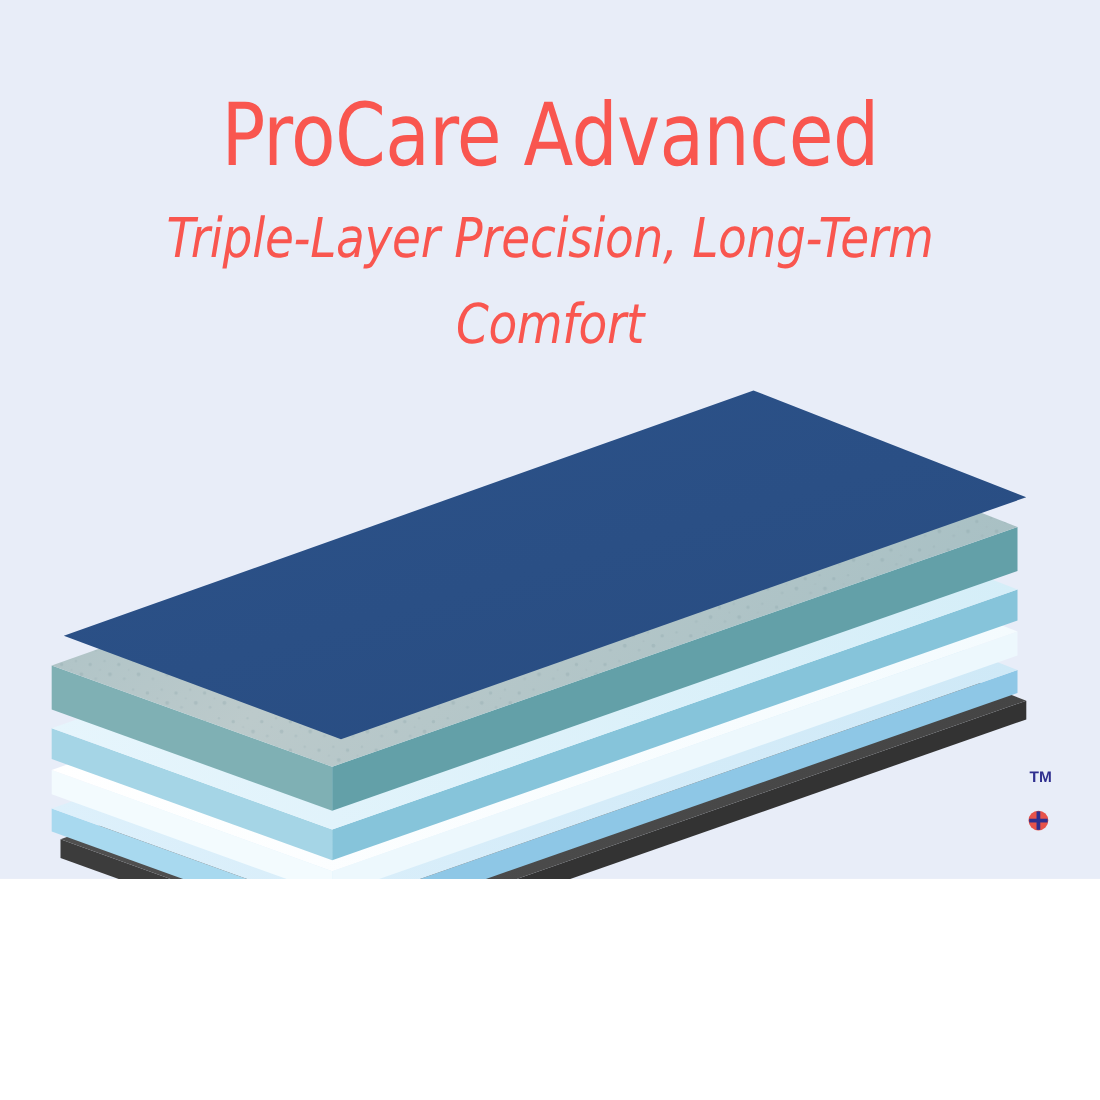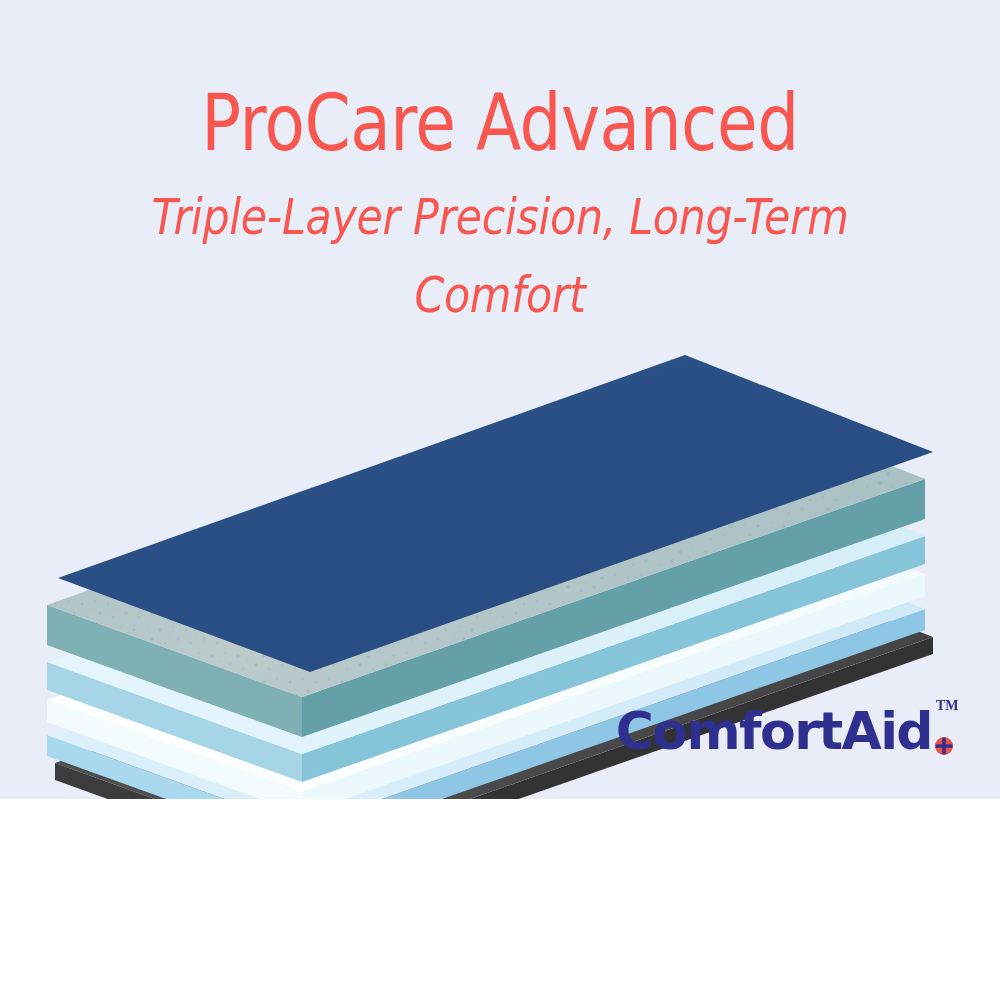--- a/index.html
+++ b/index.html
@@ -95,21 +95,21 @@
   }
   #logo-marks {
     position: relative;
     width: 30px;
     height: 56px;
   }
   #logo-tm {
     position: absolute;
     left: 4px;
     top: -2px;
-    font-family: Liberation Serif, serif;
+    font-family: Liberation Sans, sans-serif;
     font-weight: 700;
     font-size: 14px;
     line-height: 14px;
     color: #2f2f8f;
   }
   #logo-dot {
     position: absolute;
     left: 2px;
     bottom: 1px;
     width: 20px;
@@ -212,21 +212,20 @@
       <polygon points="58,578 685,355 933,452 310,672" fill="url(#navyTop)"></polygon>
     </g>
   </svg>
 
   <div id="header">
     <h1 id="title">ProCare Advanced</h1>
     <p id="subtitle">Triple-Layer Precision, Long-Term Comfort</p>
   </div>
 
   <div id="logo">
-    <span id="logo-wordmark">ComfortAid</span>
     <span id="logo-marks">
       <span id="logo-tm">TM</span>
       <svg id="logo-dot" viewBox="0 0 20 20" width="20" height="20" xmlns="http://www.w3.org/2000/svg" aria-hidden="true">
         <circle cx="10" cy="10" r="9" fill="#e8534a"></circle>
         <rect x="8.3" y="1.6" width="3.4" height="16.8" fill="#2f2f8f"></rect>
         <rect x="1.6" y="8.3" width="16.8" height="3.4" fill="#2f2f8f"></rect>
       </svg>
     </span>
   </div>
 

